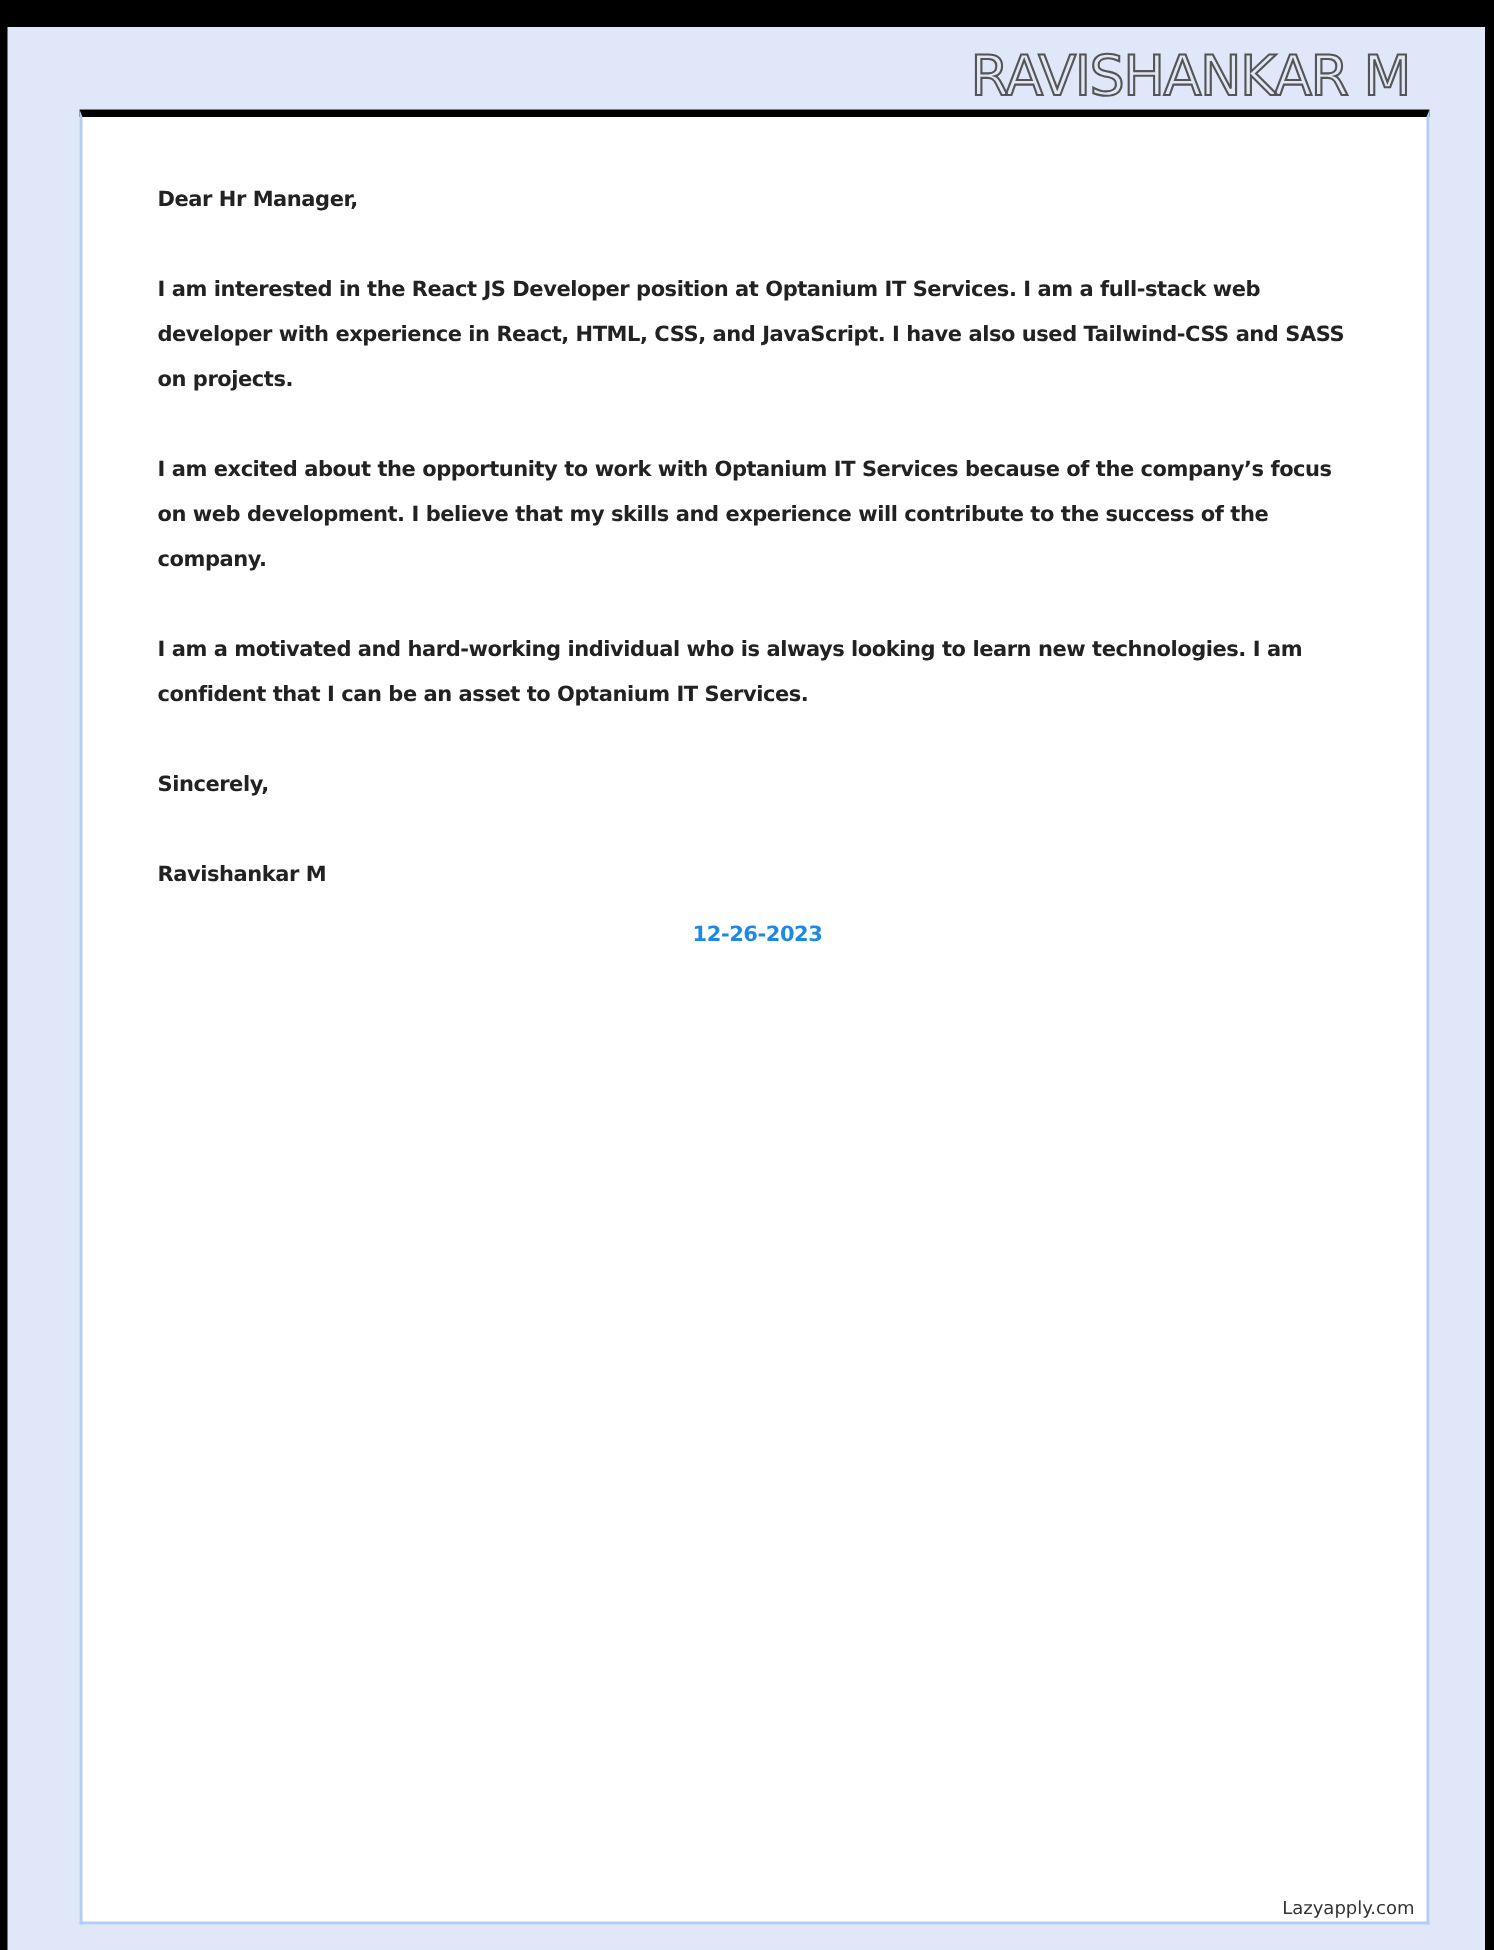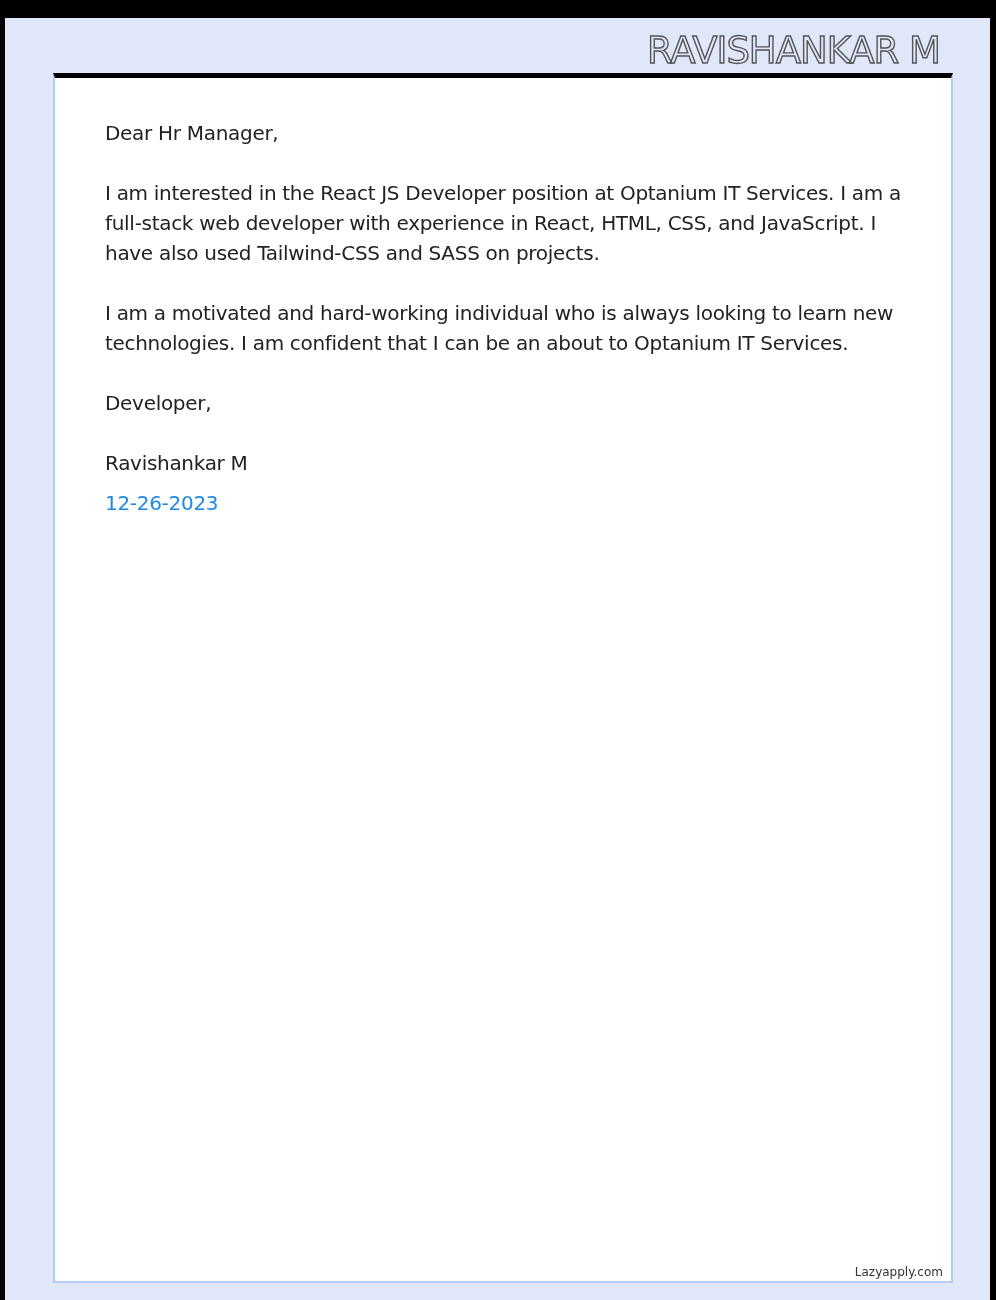--- a/index.html
+++ b/index.html
@@ -24,40 +24,42 @@
   .paper {
     position:absolute; left:48px; top:55px; width:896px; height:1203px;
     background:#fff;
     border-top:5px solid #000;
     border-left:2px solid #b3cdf5;
     border-right:2px solid #b3cdf5;
     border-bottom:2px solid #b3cdf5;
   }
   .content {
     position:absolute; left:50px; top:40px; width:800px;
-    font-size:20px; line-height:30px; color:#222;
+    font-size:14px; line-height:30px; color:#222;
     letter-spacing:-0.3px;
+    font-weight:bold;
   }
   .content p { margin:0 0 30px 0; }
   .content p.tight { margin-bottom:10px; }
-  .date { color:#1e88e5; }
+  .date { color:#1e88e5;text-align:center; }
   .footer {
     position:absolute; right:8px; bottom:2px;
     font-size:12px; color:#333;margin-top:44px;
   }
 </style>
 </head>
 <body>
 
 <div class="frame">
   <div class="title">RAVISHANKAR M</div>
   <div class="paper">
     <div class="content">
       <p>Dear Hr Manager,</p>
       <p>I am interested in the React JS Developer position at Optanium IT Services. I am a full-stack web developer with experience in React, HTML, CSS, and JavaScript. I have also used Tailwind-CSS and SASS on projects.</p>
-      <p>I am a motivated and hard-working individual who is always looking to learn new technologies. I am confident that I can be an about to Optanium IT Services.</p>
-      <p>Developer,</p>
+      <p>I am excited about the opportunity to work with Optanium IT Services because of the company’s focus on web development. I believe that my skills and experience will contribute to the success of the company.</p>
+      <p>I am a motivated and hard-working individual who is always looking to learn new technologies. I am confident that I can be an asset to Optanium IT Services.</p>
+      <p>Sincerely,</p>
       <p class="tight">Ravishankar M</p>
       <p class="date">12-26-2023</p>
     </div>
     <div class="footer">Lazyapply.com</div>
   </div>
 </div>
 
 </body></html>

